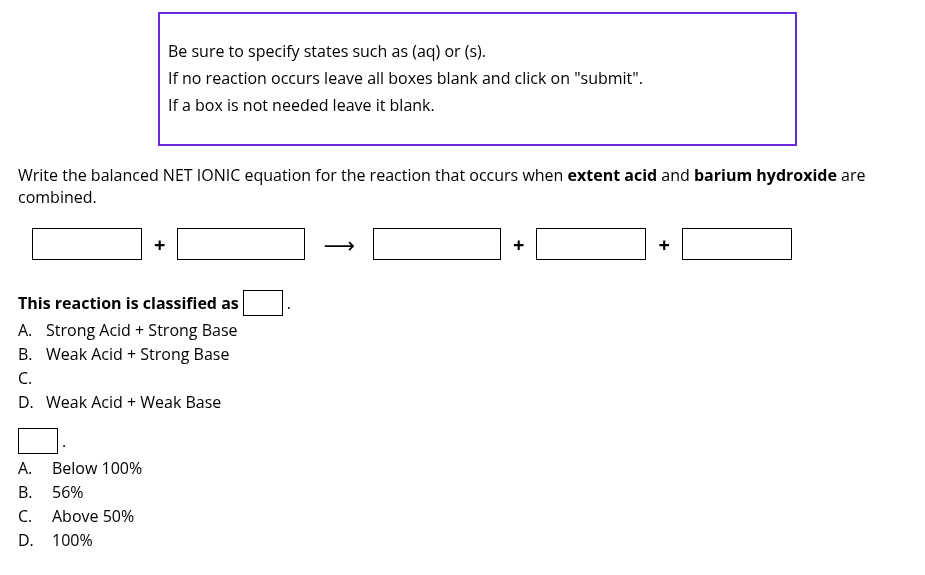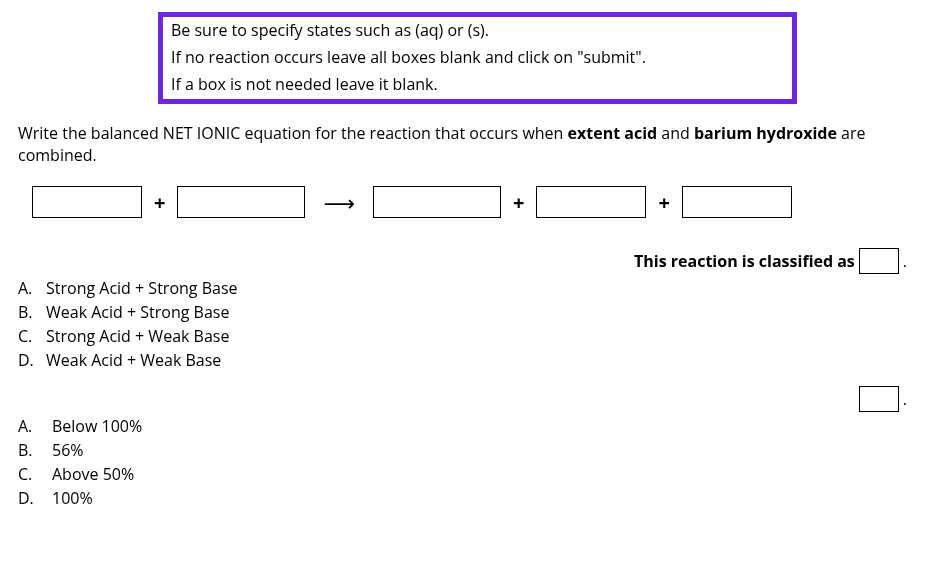--- a/index.html
+++ b/index.html
@@ -6,22 +6,22 @@
     font-family: "Open Sans", "Segoe UI", Arial, sans-serif;
     font-size: 16px;
     color: #000;
     background: #fff;
     margin: 0;
     padding: 12px 18px;
     width: 925px;
     box-sizing: border-box;
   }
   .instruction-box {
-    border: 5px solid #6d28d9;
-    padding: 0 8px;
+    border: 2px solid #6d28d9;
+    padding: 24px 8px;
     margin-left: 140px;
     margin-right: 110px;
     margin-bottom: 18px;
     line-height: 1.7;
   }
   .prompt {
     margin-bottom: 20px;
     line-height: 1.4;
   }
   .bold { font-weight: 700; }
@@ -47,21 +47,20 @@
   .arrow {
     font-size: 22px;
     padding: 0 10px;
   }
   .section-line {
     margin-top: 4px;
     margin-bottom: 2px;
     display: flex;
     align-items: center;
     gap: 4px;
-    justify-content: flex-end;
   }
   .small-box {
     border: 1px solid #000;
     width: 34px;
     height: 22px;
     display: inline-block;
     vertical-align: middle;
     background: #fff;
   }
   .options {
@@ -106,21 +105,20 @@
   <div class="opt-row">
       <span class="opt-letter">A.</span>
       <span>Strong Acid + Strong Base</span>
     </div>
   <div class="opt-row">
       <span class="opt-letter">B.</span>
       <span>Weak Acid + Strong Base</span>
     </div>
   <div class="opt-row">
       <span class="opt-letter">C.</span>
-      <span>Strong Acid + Weak Base</span>
     </div>
   <div class="opt-row">
       <span class="opt-letter">D.</span>
       <span>Weak Acid + Weak Base</span>
     </div>
 </div>
 
 <div class="section-line">
   <input type="text" class="small-box" style="">
     <span>.</span>

